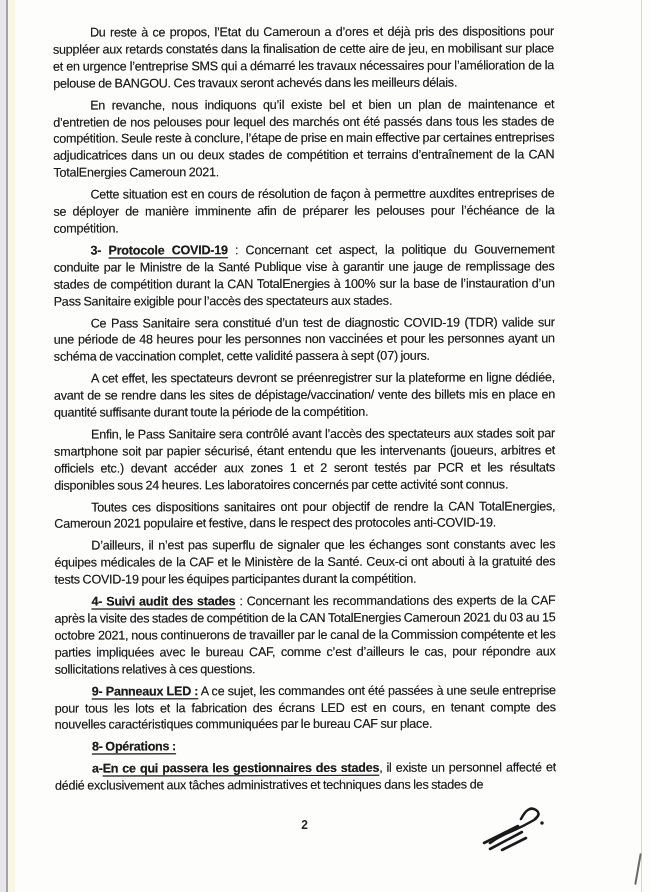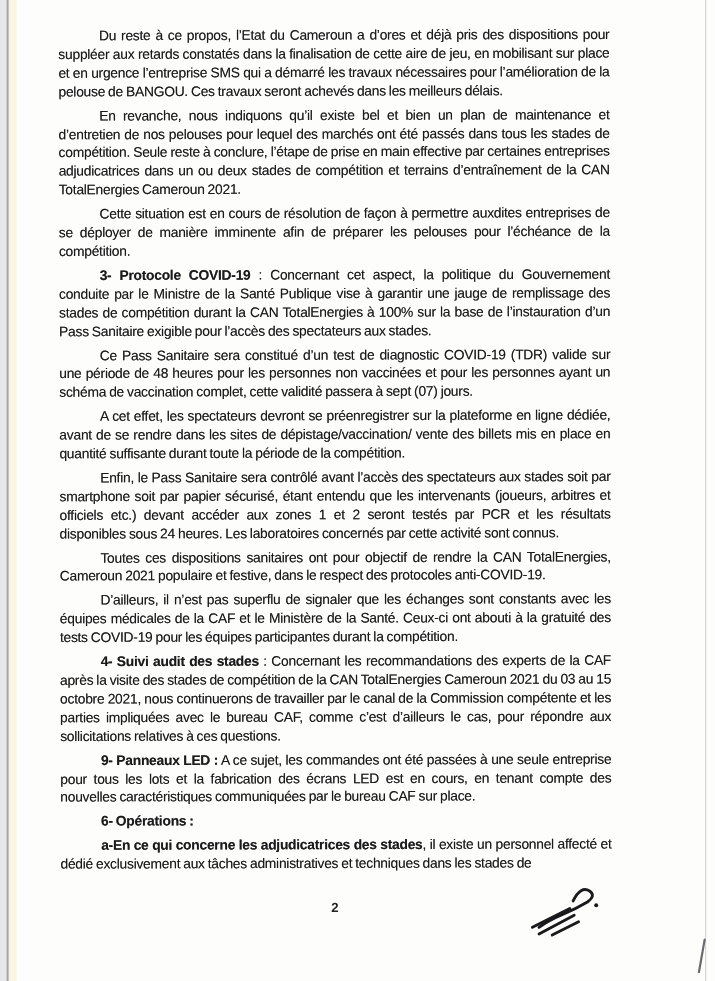--- a/index.html
+++ b/index.html
@@ -24,21 +24,21 @@
     color:#1b1b1d;
     font-size:12.6px;line-height:16.9px;
     letter-spacing:-0.25px;word-spacing:-0.5px;
     text-align:justify;
     transform:rotate(-0.15deg);
     text-shadow:0 0 0.4px rgba(20,20,20,0.55);
   }
   .para{margin:0 0 5px 0;text-indent:37px;}
   .seg-normal{font-weight:400;}
   .seg-bold{font-weight:700;}
-  .seg-bold-underline{font-weight:700;text-decoration-thickness:1.4px;text-underline-offset:2.5px;}
+  .seg-bold-underline{font-weight:700;text-decoration:underline;text-decoration-thickness:1.4px;text-underline-offset:2.5px;}
   
   .footer-pagenum{
     position:absolute;left:54px;top:818px;width:501px;
     text-align:center;font-size:12px;font-weight:700;color:#242426;
   }
   .signature{position:absolute;left:468px;top:803px;width:80px;height:52px;}
   .ink-mark{
     position:absolute;left:637px;top:853px;width:2px;height:32px;
     background:#6a6a6e;transform:rotate(10deg);border-radius:1px;
   }
@@ -62,22 +62,22 @@
       <p class="para"><span class="seg-normal">En revanche, nous indiquons qu’il existe bel et bien un plan de maintenance et d’entretien de nos pelouses pour lequel des marchés ont été passés dans tous les stades de compétition. Seule reste à conclure, l’étape de prise en main effective par certaines entreprises adjudicatrices dans un ou deux stades de compétition et terrains d’entraînement de la CAN TotalEnergies Cameroun 2021.</span></p>
       <p class="para"><span class="seg-normal">Cette situation est en cours de résolution de façon à permettre auxdites entreprises de se déployer de manière imminente afin de préparer les pelouses pour l’échéance de la compétition.</span></p>
       <p class="para"><span class="seg-bold">3- </span><span class="seg-bold-underline">Protocole COVID-19</span><span class="seg-normal"> : Concernant cet aspect, la politique du Gouvernement conduite par le Ministre de la Santé Publique vise à garantir une jauge de remplissage des stades de compétition durant la CAN TotalEnergies à 100% sur la base de l’instauration d’un Pass Sanitaire exigible pour l’accès des spectateurs aux stades.</span></p>
       <p class="para"><span class="seg-normal">Ce Pass Sanitaire sera constitué d’un test de diagnostic COVID-19 (TDR) valide sur une période de 48 heures pour les personnes non vaccinées et pour les personnes ayant un schéma de vaccination complet, cette validité passera à sept (07) jours.</span></p>
       <p class="para"><span class="seg-normal">A cet effet, les spectateurs devront se préenregistrer sur la plateforme en ligne dédiée, avant de se rendre dans les sites de dépistage/vaccination/ vente des billets mis en place en quantité suffisante durant toute la période de la compétition.</span></p>
       <p class="para"><span class="seg-normal">Enfin, le Pass Sanitaire sera contrôlé avant l’accès des spectateurs aux stades soit par smartphone soit par papier sécurisé, étant entendu que les intervenants (joueurs, arbitres et officiels etc.) devant accéder aux zones 1 et 2 seront testés par PCR et les résultats disponibles sous 24 heures. Les laboratoires concernés par cette activité sont connus.</span></p>
       <p class="para"><span class="seg-normal">Toutes ces dispositions sanitaires ont pour objectif de rendre la CAN TotalEnergies, Cameroun 2021 populaire et festive, dans le respect des protocoles anti-COVID-19.</span></p>
       <p class="para"><span class="seg-normal">D’ailleurs, il n’est pas superflu de signaler que les échanges sont constants avec les équipes médicales de la CAF et le Ministère de la Santé. Ceux-ci ont abouti à la gratuité des tests COVID-19 pour les équipes participantes durant la compétition.</span></p>
       <p class="para"><span class="seg-bold-underline">4- Suivi audit des stades</span><span class="seg-normal"> : Concernant les recommandations des experts de la CAF après la visite des stades de compétition de la CAN TotalEnergies Cameroun 2021 du 03 au 15 octobre 2021, nous continuerons de travailler par le canal de la Commission compétente et les parties impliquées avec le bureau CAF, comme c’est d’ailleurs le cas, pour répondre aux sollicitations relatives à ces questions.</span></p>
       <p class="para"><span class="seg-bold-underline">9- Panneaux LED :</span><span class="seg-normal"> A ce sujet, les commandes ont été passées à une seule entreprise pour tous les lots et la fabrication des écrans LED est en cours, en tenant compte des nouvelles caractéristiques communiquées par le bureau CAF sur place.</span></p>
-      <p class="para"><span class="seg-bold-underline">6- Opérations :</span></p>
-      <p class="para"><span class="seg-bold">a-</span><span class="seg-bold-underline">En ce qui concerne les adjudicatrices des stades</span><span class="seg-normal">, il existe un personnel affecté et dédié exclusivement aux tâches administratives et techniques dans les stades de</span></p>
+      <p class="para"><span class="seg-bold-underline">8- Opérations :</span></p>
+      <p class="para"><span class="seg-bold">a-</span><span class="seg-bold-underline">En ce qui passera les gestionnaires des stades</span><span class="seg-normal">, il existe un personnel affecté et dédié exclusivement aux tâches administratives et techniques dans les stades de</span></p>
     </div>
 
   <div class="footer-pagenum">2</div>
 
   <svg class="signature" viewBox="0 0 80 52">
     <g fill="none" stroke="#1a1a1c" stroke-width="2.6" stroke-linecap="round">
       <path d="M53,16 Q60,2 68,7 Q74,11 66,17 Q56,23 44,28 Q30,34 22,40"></path>
       <path d="M16,40 L50,23"></path>
       <path d="M22,46 L54,29"></path>
       <path d="M34,47 L58,35"></path>

